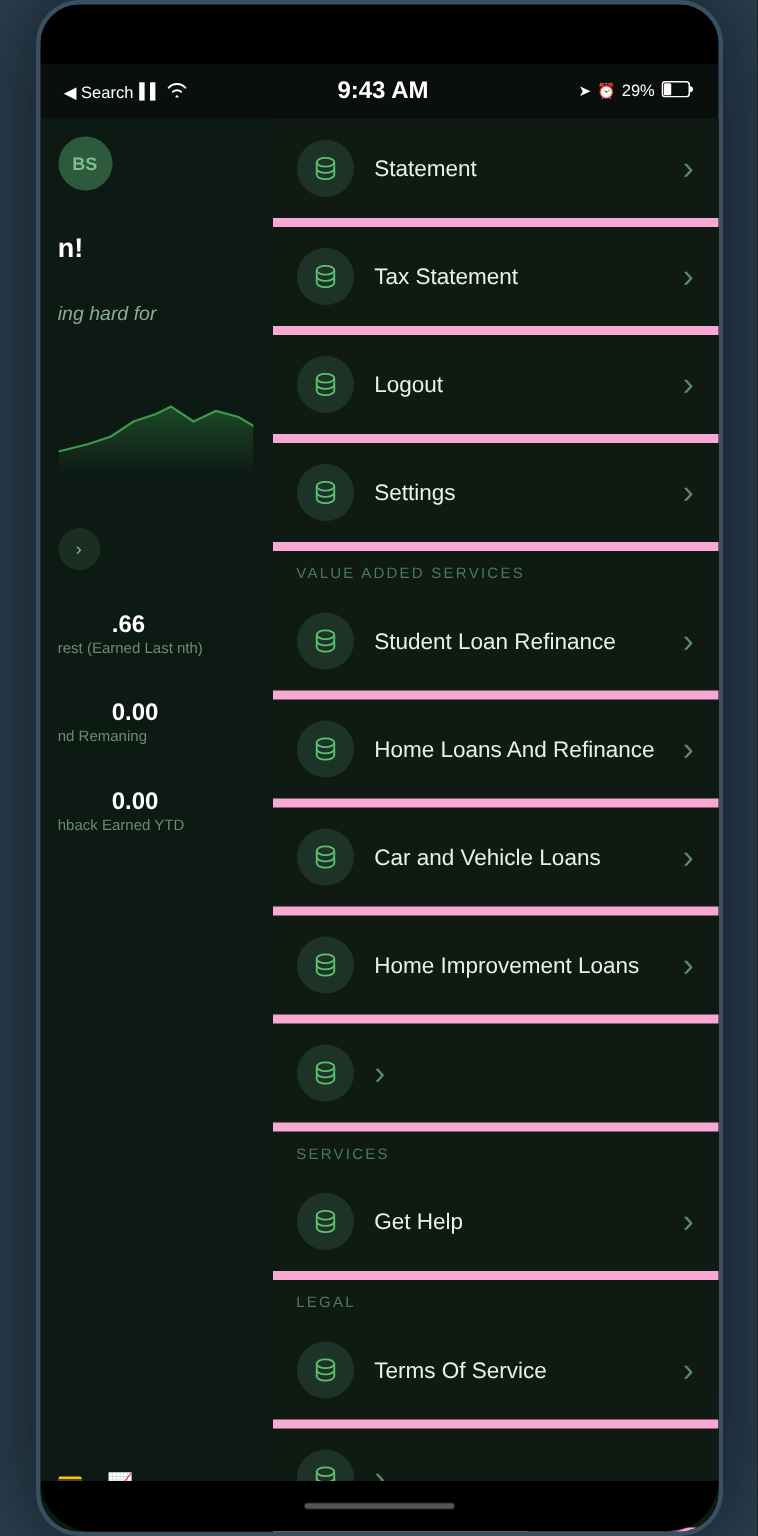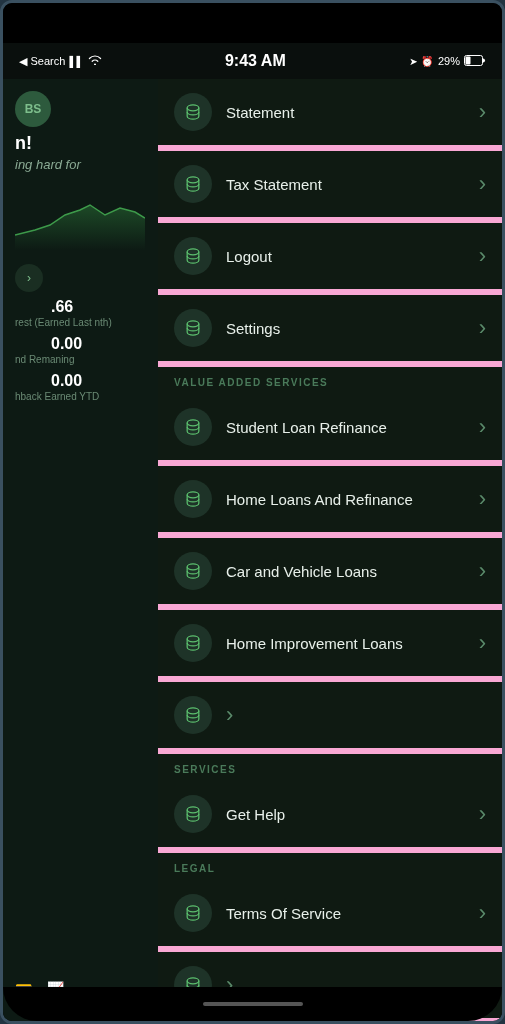--- a/index.html
+++ b/index.html
@@ -5,24 +5,24 @@
     * { margin: 0; padding: 0; box-sizing: border-box; }
     body {
       background: #2a3f4f;
       display: flex;
       justify-content: center;
       align-items: center;
       min-height: 100vh;
       font-family: -apple-system, BlinkMacSystemFont, 'Helvetica Neue', Arial, sans-serif;
     }
     .phone-shell {
-      width: 505px;
+      width: 458px;
       height: 1024px;
       background: #1a2a35;
-      border-radius: 12px;
+      border-radius: 29px;
       border: 3px solid #3a5060;
       position: relative;
       overflow: hidden;
       box-shadow: 0 0 60px rgba(0,0,0,0.6), inset 0 0 0 2px #0a1820;
     }
     .phone-notch-area {
       position: absolute;
       top: 0; left: 0; right: 0;
       height: 40px;
       background: #000;
@@ -79,21 +79,21 @@
     }
     
     .left-panel {
       width: 155px;
       min-width: 155px;
       background: #0d1a14;
       padding: 12px 0 12px 12px;
       overflow: hidden;
       display: flex;
       flex-direction: column;
-      gap: 2px;
+      gap: 24px;
     }
     .avatar-circle {
       width: 36px;
       height: 36px;
       border-radius: 50%;
       background: #2d5a3d;
       display: flex;
       align-items: center;
       justify-content: center;
       font-size: 12px;
@@ -198,21 +198,21 @@
       color: #e8f0ea;
       font-weight: 400;
     }
     .menu-chevron {
       color: #5a8a6a;
       font-size: 14px;
     }
     .section-header {
       padding: 10px 16px 6px 16px;
       font-size: 10px;
-      font-weight: 700;
+      font-weight: 400;
       letter-spacing: 1.5px;
       color: #4a7a5a;
       text-transform: uppercase;
     }
   </style>
 </head>
 <body>
 
 <div class="phone-shell">
 

